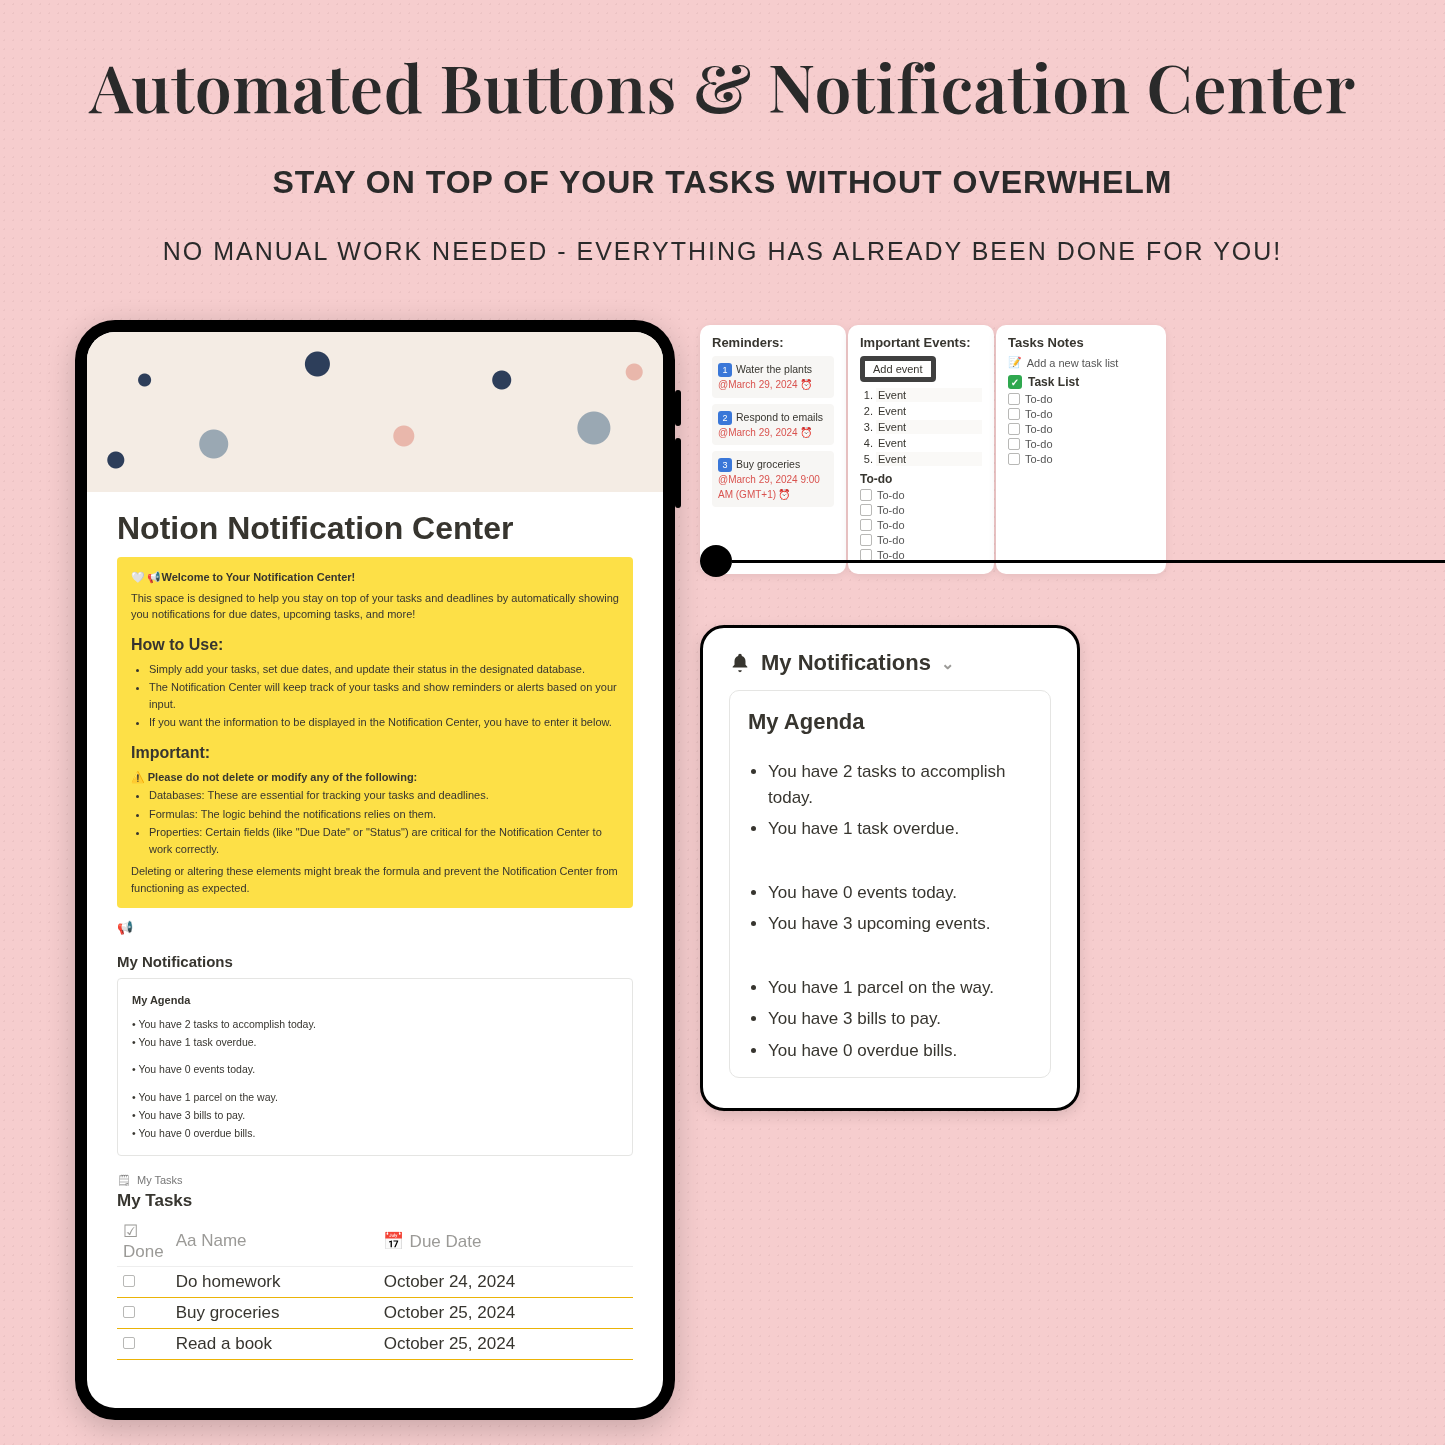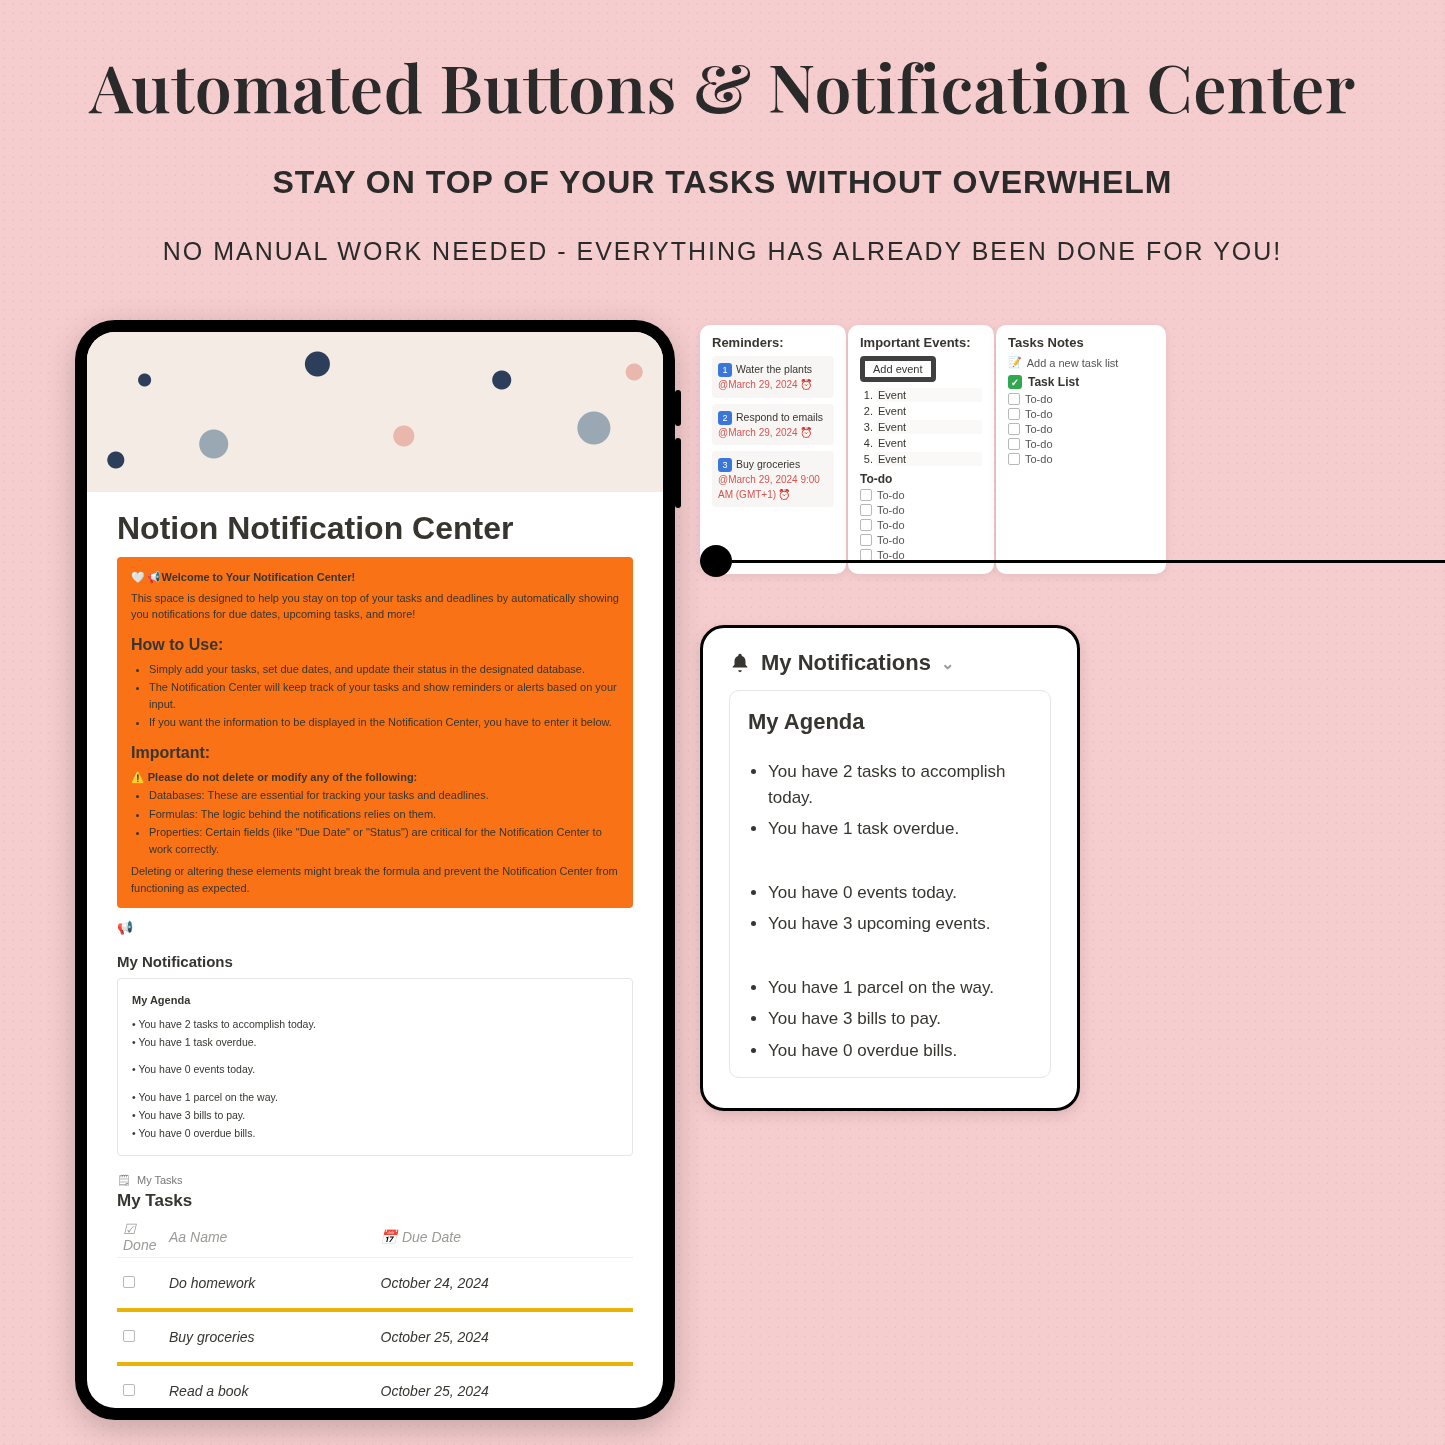--- a/index.html
+++ b/index.html
@@ -81,21 +81,21 @@
       linear-gradient(#f4ece4,#f4ece4);
     position: relative;
   }
   .page {
     padding: 18px 30px;
     color: #37352f;
     font-size: 12px;
   }
   .page h1 { font-size: 32px; font-weight: 700; margin-bottom: 10px; }
   .callout {
-    background: #f97316;
+    background: #fde047;
     border-radius: 4px;
     padding: 12px 14px;
     font-size: 11px;
     line-height: 1.5;
   }
   .callout .w1 { font-weight: 600; margin-bottom: 4px; }
   .callout h4 { font-size: 16px; font-weight: 700; margin: 10px 0 4px; }
   .callout ul { padding-left: 18px; }
   .callout li { margin: 2px 0; }
   .callout .warn { font-weight:600; }
@@ -104,23 +104,23 @@
     border: 1px solid #e5e5e3;
     border-radius: 4px;
     padding: 12px 14px;
     font-size: 10.5px;
     line-height: 1.7;
   }
   .agenda-box b { display:block; margin-bottom:6px; font-size:11px;}
   .agenda-box .gap { height: 10px; }
   .dbhead { display:flex; align-items:center; gap:6px; font-size:11px; color:#777; margin-top:18px;}
   .dbtitle { font-weight:700; font-size:17px; margin:4px 0 6px; }
-  table.tasks { width:100%; border-collapse: collapse; font-size:14px;font-style:italic; }
+  table.tasks { width:100%; border-collapse: collapse; font-size:17px; }
   table.tasks th { text-align:left; color:#9b9a97; font-weight:400; padding:4px 6px; border-bottom:1px solid #eee;}
-  table.tasks td { padding:17px 6px; border-bottom:4px solid #eab308;}
+  table.tasks td { padding:5px 6px; border-bottom:1px solid #eab308;}
   .chk { width:12px; height:12px; border:1.4px solid #b8b8b6; border-radius:2px; display:inline-block; }
 
   
   .widgets {
     position:absolute; left:700px; top:325px; display:flex; gap:2px;
   }
   .widget {
     background:#fff; border-radius:10px; padding:10px 12px; width:146px;
     box-shadow: 0 2px 8px rgba(0,0,0,.08);
     font-size:12px; color:#37352f;

